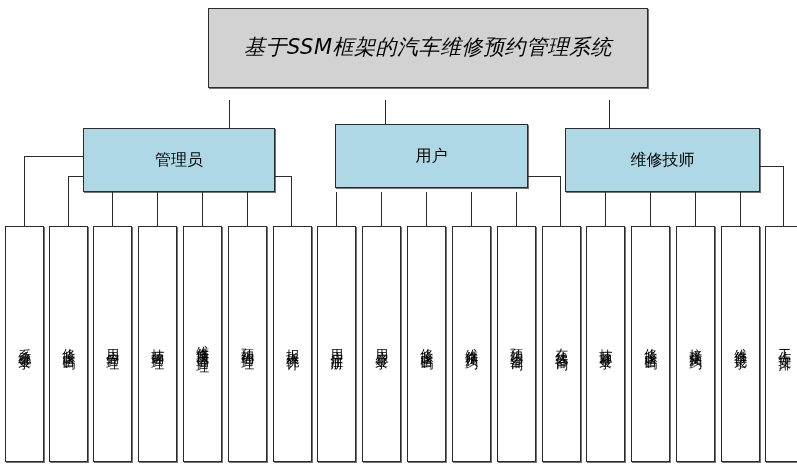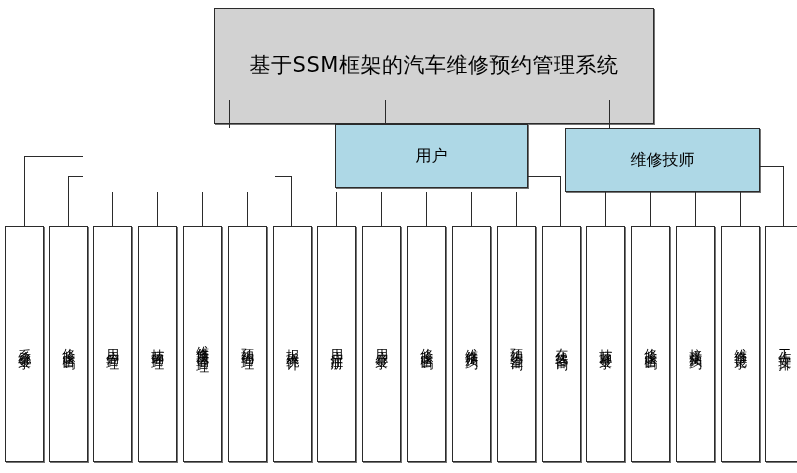--- a/index.html
+++ b/index.html
@@ -61,28 +61,31 @@
     background: #2b2b2b;
   }
   .line-v { width: 1px; }
   .line-h { height: 1px; }
 </style>
 </head>
 <body>
 
 <div id="diagram-canvas">
 
-  <div class="node node-root" style="left:214px; top:8px; width:440px; height:116px;">
+  <div class="node node-root" style="left:208px; top:8px; width:440px; height:80px;font-style:italic;">
     <span>基于SSM框架的汽车维修预约管理系统</span>
   </div>
 
   <div class="line line-v" style="left:229px; top:100px; height:28px;"></div>
   <div class="line line-v" style="left:385px; top:100px; height:28px;"></div>
   <div class="line line-v" style="left:609px; top:100px; height:28px;"></div>
 
+  <div class="node node-group" style="left:83px; top:128px; width:192px; height:64px;">
+    <span>管理员</span>
+  </div>
 
   <div class="node node-group" style="left:335px; top:124px; width:193px; height:64px;">
     <span>用户</span>
   </div>
 
   <div class="node node-group" style="left:565px; top:128px; width:195px; height:64px;">
     <span>维修技师</span>
   </div>
 
   <div class="line line-h" style="left:24px; top:156px; width:59px;"></div>

